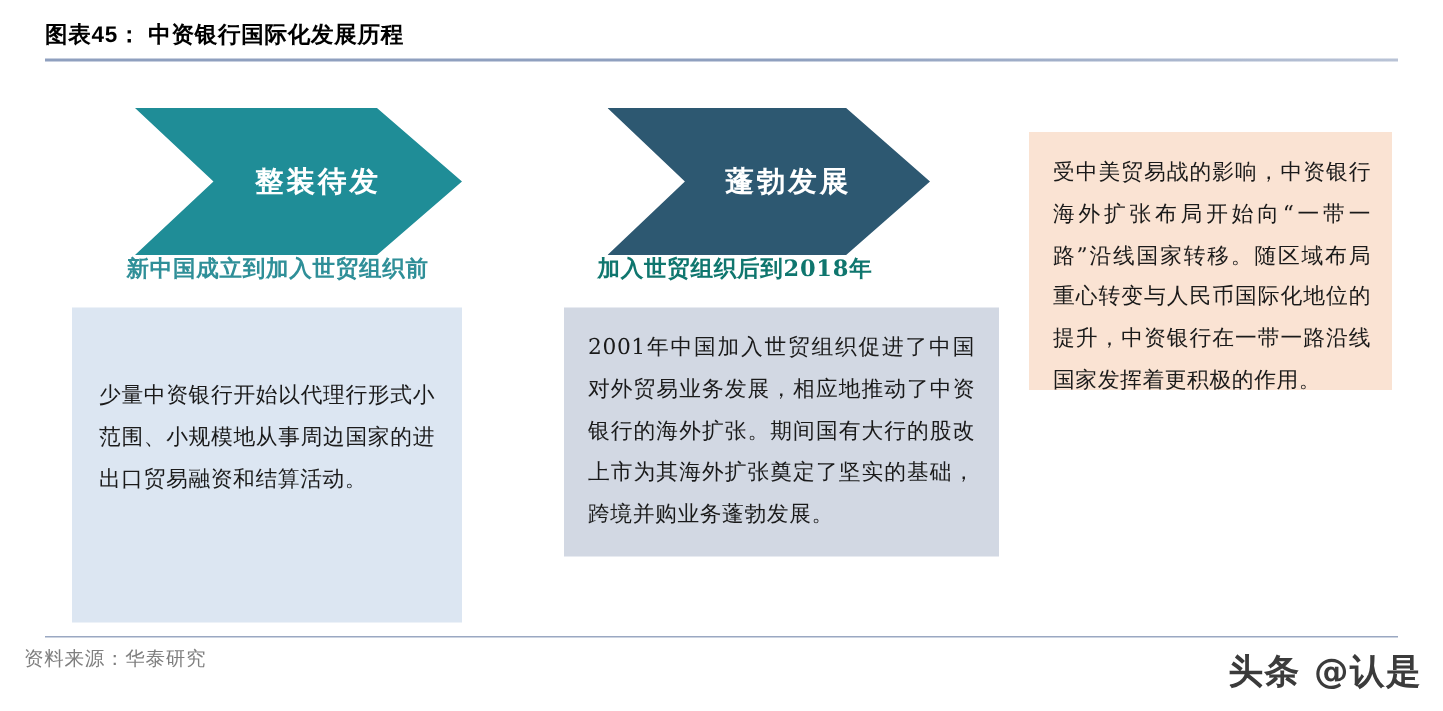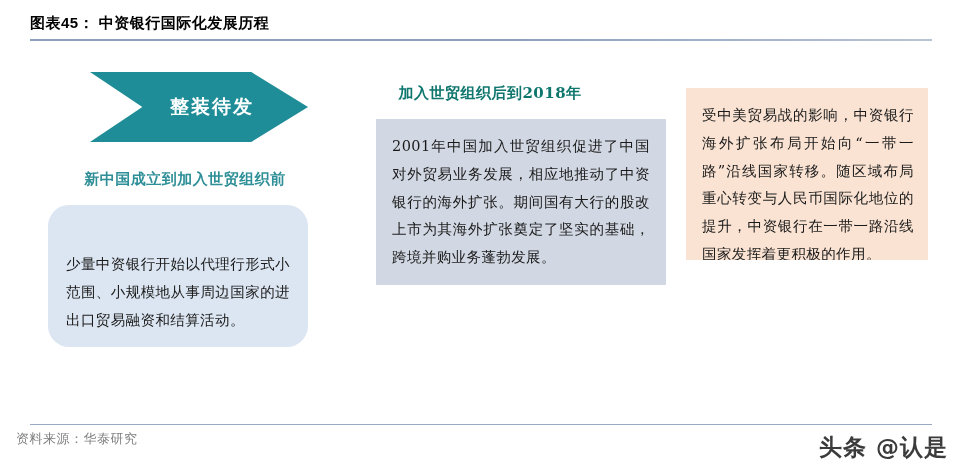--- a/index.html
+++ b/index.html
@@ -54,21 +54,21 @@
   .col-3 { left: 676px; width: 280px; }
 
   
   .chevron-wrap {
     position: relative;
     height: 86px;
   }
   .chevron {
     position: absolute;
     top: 0;
-    height: 70px;
+    height: 98px;
     display: flex;
     align-items: center;
     justify-content: center;
     -webkit-clip-path: polygon(0% 0%, 74% 0%, 100% 50%, 74% 100%, 0% 100%, 24% 50%);
     clip-path: polygon(0% 0%, 74% 0%, 100% 50%, 74% 100%, 0% 100%, 24% 50%);
   }
   .chevron-1 { left: 42px;  width: 218px; background: #1f8d97; }
   .chevron-2 { left: 58px;  width: 215px; background: #2d5871; }
   .chevron-3 { left: 36px;  width: 220px; background: #db2049; }
 
@@ -103,24 +103,23 @@
     font-family: "DejaVu Serif", "Liberation Serif", serif;
     font-size: 14.5px;
     line-height: 1.92;
     color: #1a1a1a;
     letter-spacing: 0.4px;
     text-align: justify;
     overflow: hidden;
   }
   .box-1 {
     width: 260px;
-    height: 142px;
+    height: 210px;
     background: #dce6f2;
     padding: 46px 18px 18px 18px;
-    border-radius: 21px;
   }
   .box-2 {
     width: 290px;
     height: 166px;
     background: #d2d8e3;
     padding: 14px 16px 14px 16px;
     margin-left: 29px;
   }
   .box-3 {
     width: 242px;
@@ -177,20 +176,25 @@
     <div class="chevron-wrap">
       <div class="chevron chevron-1">
         <span class="chevron-label">整装待发</span>
       </div>
     </div>
     <div class="sub-caption sub-1">新中国成立到加入世贸组织前</div>
     <div class="body-box box-1">少量中资银行开始以代理行形式小范围、小规模地从事周边国家的进出口贸易融资和结算活动。</div>
   </div>
 
   <div class="col col-2">
+    <div class="chevron-wrap">
+      <div class="chevron chevron-2">
+        <span class="chevron-label">蓬勃发展</span>
+      </div>
+    </div>
     <div class="sub-caption sub-2">加入世贸组织后到2018年</div>
     <div class="body-box box-2">2001年中国加入世贸组织促进了中国对外贸易业务发展，相应地推动了中资银行的海外扩张。期间国有大行的股改上市为其海外扩张奠定了坚实的基础，跨境并购业务蓬勃发展。</div>
   </div>
 
   <div class="col col-3">
     <div class="body-box box-3">受中美贸易战的影响，中资银行海外扩张布局开始向“一带一路”沿线国家转移。随区域布局重心转变与人民币国际化地位的提升，中资银行在一带一路沿线国家发挥着更积极的作用。</div>
   </div>
 
 </div>
 

